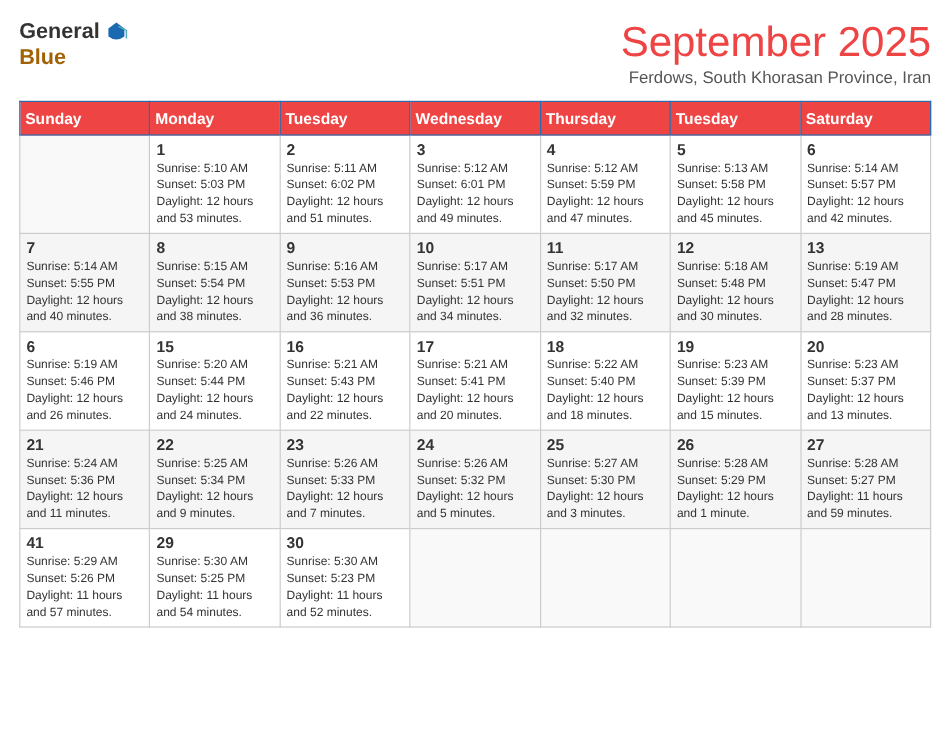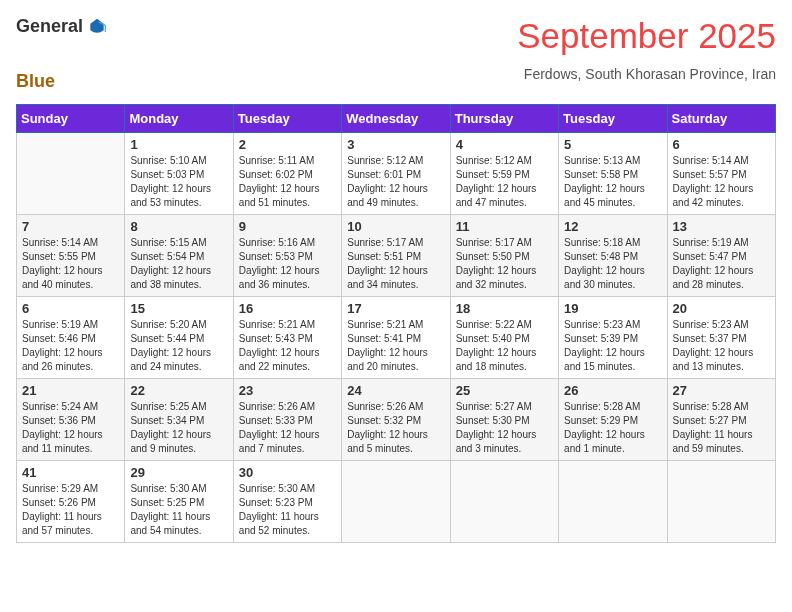--- a/index.html
+++ b/index.html
@@ -13,21 +13,20 @@
     .header {
       display: flex;
       justify-content: space-between;
       align-items: flex-start;
       margin-bottom: 12px;
     }
     .logo {
       display: flex;
       flex-direction: column;
       align-items: flex-start;
-      gap: 34px;
     }
     .logo-text {
       display: flex;
       align-items: center;
       gap: 2px;
     }
     .logo-general {
       font-size: 18px;
       font-weight: bold;
       color: #333;
@@ -46,29 +45,28 @@
       text-align: right;
     }
     .month-title {
       font-size: 35px;
       font-weight: normal;
       color: #ef4444;
     }
     .subtitle {
       font-size: 14px;
       color: #555;
-      margin-top: 10px;
     }
     .calendar {
       width: 100%;
       border-collapse: collapse;
       border: 1px solid #ccc;
     }
     .calendar th {
-      background: #6d28d9;
+      background: #ef4444;
       color: #fff;
       font-size: 13px;
       font-weight: bold;
       padding: 6px 4px;
       text-align: left;
       border: 1px solid #2a6aaf;
     }
     .calendar td {
       vertical-align: top;
       border: 1px solid #ccc;

